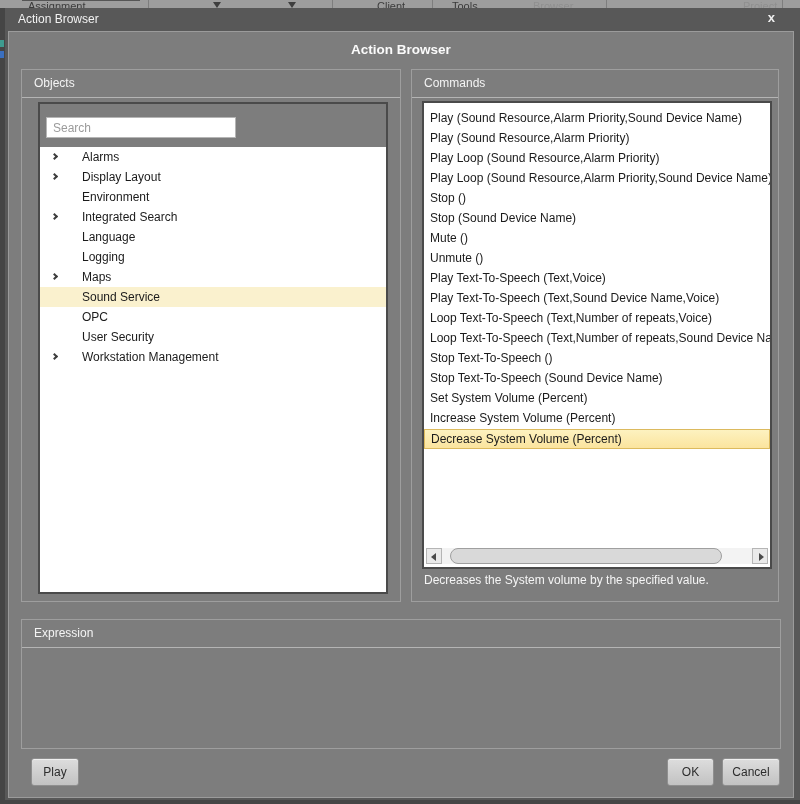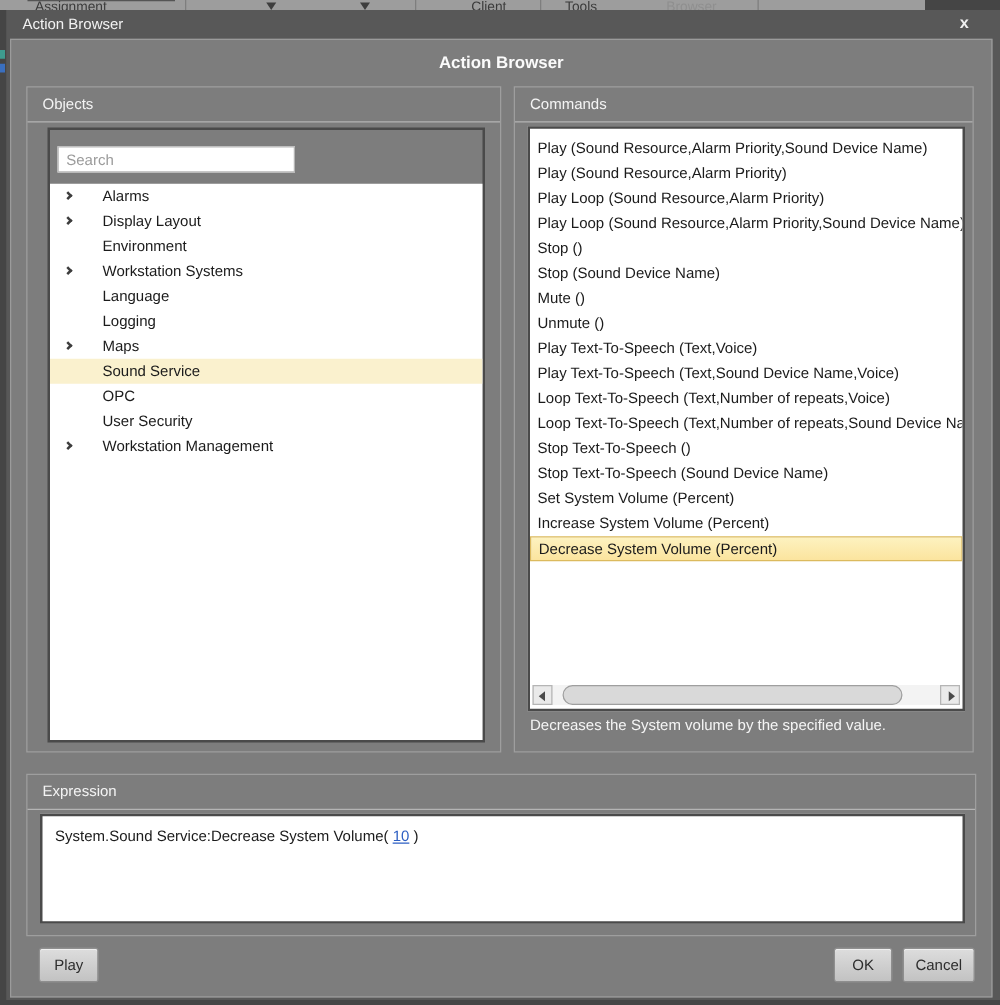--- a/index.html
+++ b/index.html
@@ -3,21 +3,21 @@
 <meta charset="utf-8">
 <style>
   * { margin:0; padding:0; box-sizing:border-box; }
   html,body { width:800px; height:804px; }
   body {
     position:relative; background:#454545;
     font-family:"Liberation Sans", sans-serif;
     overflow:hidden;
   }
   
-  .topstrip { position:absolute; left:0; top:0; width:740px; height:8px; background:#9d9d9d; overflow:hidden; }
+  .topstrip { position:absolute; left:0; top:0; width:800px; height:8px; background:#9d9d9d; overflow:hidden; }
   .topitem { position:absolute; top:0; font-size:11px; color:#3b3b3b; white-space:nowrap; }
   .topitem.light { color:#8f8f8f; }
   .topitem#bg-it-0 { left:28px; } .topitem#bg-it-1 { left:377px; }
   .topitem#bg-it-2 { left:452px; } .topitem#bg-it-3 { left:533px; }
   .topitem#bg-it-4 { left:743px; }
   .caret { position:absolute; top:2px; width:0; height:0; border-left:4px solid transparent; border-right:4px solid transparent; border-top:6px solid #3e3e3e; }
   .caret.c1 { left:213px; } .caret.c2 { left:288px; }
   .vsep { position:absolute; top:0; width:1px; height:8px; background:#7e7e7e; }
   .topline { position:absolute; left:22px; top:0; width:118px; height:1px; background:#555; }
   .sliver-dot { position:absolute; left:0; width:4px; }
@@ -116,21 +116,21 @@
             </div>
             <div class="trow">
               <span class="chev"></span>
               <span class="tlabel">Display Layout</span>
             </div>
             <div class="trow">
               <span class="tlabel">Environment</span>
             </div>
             <div class="trow">
               <span class="chev"></span>
-              <span class="tlabel">Workstation Systems</span>
+              <span class="tlabel">Integrated Search</span>
             </div>
             <div class="trow">
               <span class="tlabel">Language</span>
             </div>
             <div class="trow">
               <span class="tlabel">Logging</span>
             </div>
             <div class="trow">
               <span class="chev"></span>
               <span class="tlabel">Maps</span>
@@ -184,20 +184,19 @@
               <div class="tri r"></div>
             </div>
         </div>
       </div>
       <div class="cmd-desc">Decreases the System volume by the specified value.</div>
     </div>
 
     <div class="group g-expr">
       <span class="group-header">Expression</span>
       <div class="group-hline"></div>
-      <div class="expr-box"><span>System.Sound Service:Decrease System Volume( </span><span class="expr-arg">10</span><span> )</span></div>
     </div>
 
     <div class="btn btn-clear">Play</div>
     <div class="btn btn-ok">OK</div>
     <div class="btn btn-cancel">Cancel</div>
   </div>
 </div>
 
 </body></html>

